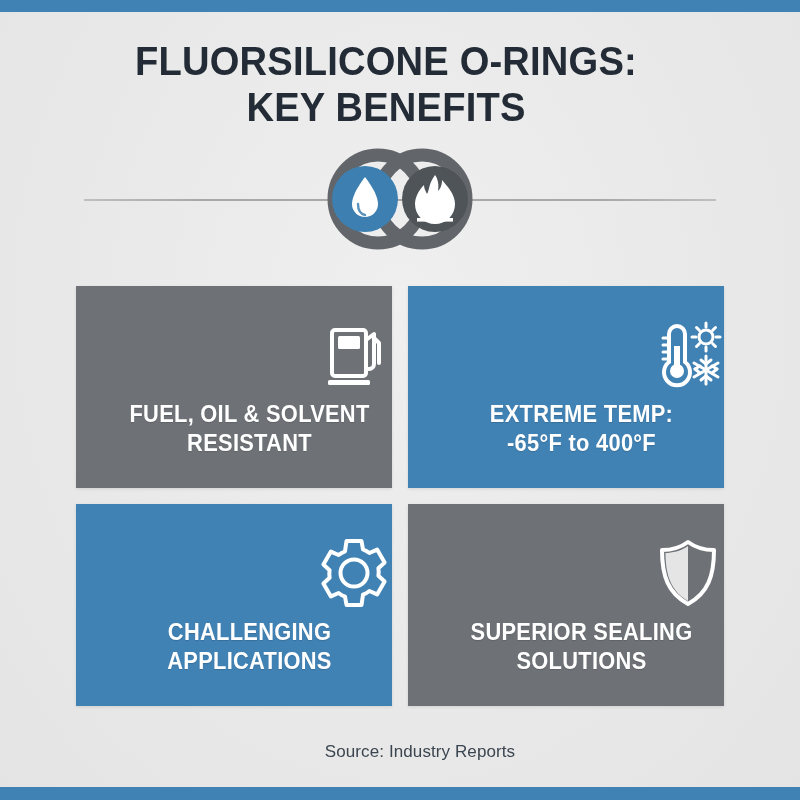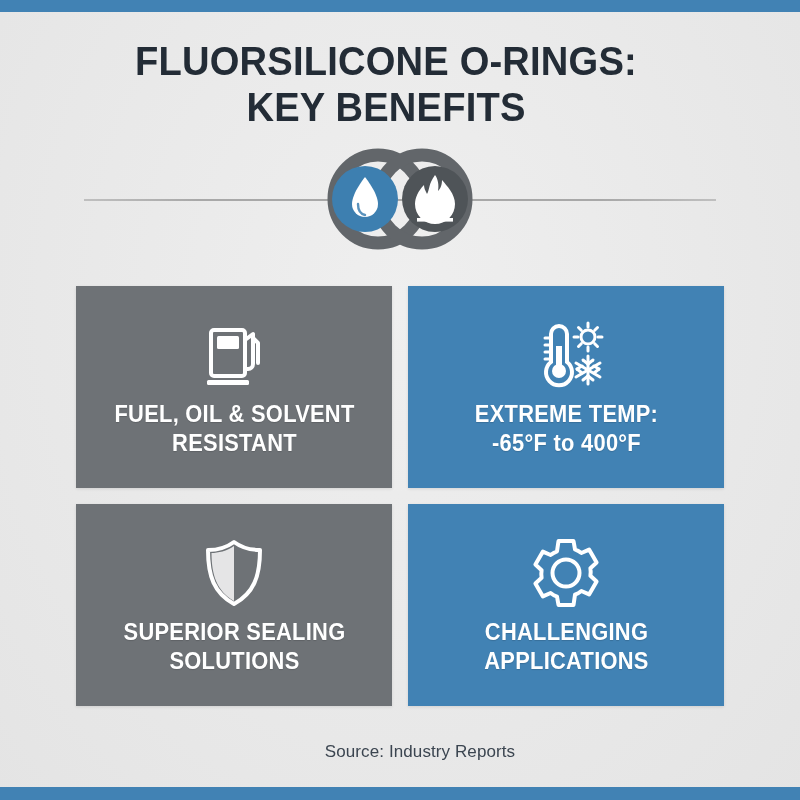--- a/index.html
+++ b/index.html
@@ -82,21 +82,21 @@
     height: 428px;
     display: grid;
     grid-template-columns: 316px 316px;
     grid-template-rows: 202px 202px;
     gap: 16px;
   }
   .card {
     position: relative;
     display: flex;
     flex-direction: column;
-    align-items: center;
+    align-items: flex-end;
     justify-content: flex-start;
     box-sizing: border-box;
     padding-top: 28px;
     box-shadow: 0 1px 3px rgba(0,0,0,0.10);
   }
   .card-gray { background: #6e7276; }
   .card-blue { background: #4182b4; }
 
   .card-icon {
     height: 82px;
@@ -229,46 +229,46 @@
               <line x1="73" y1="51" x2="68" y2="55"></line>
           </g>
         </svg>
       </div>
       <div class="card-label">
         <span>EXTREME TEMP:</span>
         <span class="l2">-65°F to 400°F</span>
       </div>
     </div>
 
-    <div class="card card-gray">
-      <div class="card-icon">
-        <svg width="72" height="74" viewBox="0 0 72 74">
-          <path d="M36 6 C28 12 18 14 10 14 C10 40 16 57 36 68 C56 57 62 40 62 14 C54 14 44 12 36 6 Z" fill="none" stroke="#ffffff" stroke-width="4" stroke-linejoin="round"></path>
-          <path d="M36 10 C29 15 20 17 13.5 17 C13.5 39 19 55 36 65 Z" fill="#ffffff" opacity="0.82"></path>
-        </svg>
-      </div>
-      <div class="card-label">
-        <span>SUPERIOR SEALING</span>
-        <span class="l2">SOLUTIONS</span>
-      </div>
-    </div>
-
     <div class="card card-blue">
       <div class="card-icon">
         <svg width="76" height="76" viewBox="0 0 76 76">
           <g fill="none" stroke="#ffffff" stroke-width="4" stroke-linejoin="round">
             <path d="M30.5 6 h15 l1.5 8.3 a24 24 0 0 1 6.4 3.7 l7.7-3.4 7.5 13 -6.2 5.6 a24 24 0 0 1 0 7.6 l6.2 5.6 -7.5 13 -7.7-3.4 a24 24 0 0 1 -6.4 3.7 L45.5 70 h-15 l-1.5-8.3 a24 24 0 0 1 -6.4-3.7 l-7.7 3.4 -7.5-13 6.2-5.6 a24 24 0 0 1 0-7.6 L7.4 29.6 l7.5-13 7.7 3.4 a24 24 0 0 1 6.4-3.7 Z"></path>
             <circle cx="38" cy="38" r="13.5"></circle>
           </g>
         </svg>
       </div>
       <div class="card-label">
         <span>CHALLENGING</span>
         <span class="l2">APPLICATIONS</span>
       </div>
     </div>
 
+    <div class="card card-gray">
+      <div class="card-icon">
+        <svg width="72" height="74" viewBox="0 0 72 74">
+          <path d="M36 6 C28 12 18 14 10 14 C10 40 16 57 36 68 C56 57 62 40 62 14 C54 14 44 12 36 6 Z" fill="none" stroke="#ffffff" stroke-width="4" stroke-linejoin="round"></path>
+          <path d="M36 10 C29 15 20 17 13.5 17 C13.5 39 19 55 36 65 Z" fill="#ffffff" opacity="0.82"></path>
+        </svg>
+      </div>
+      <div class="card-label">
+        <span>SUPERIOR SEALING</span>
+        <span class="l2">SOLUTIONS</span>
+      </div>
+    </div>
+
   </div>
 
   <div class="source">Source: Industry Reports</div>
 
   <div class="bar bar-bottom"></div>
 </div>
 
 </body></html>

